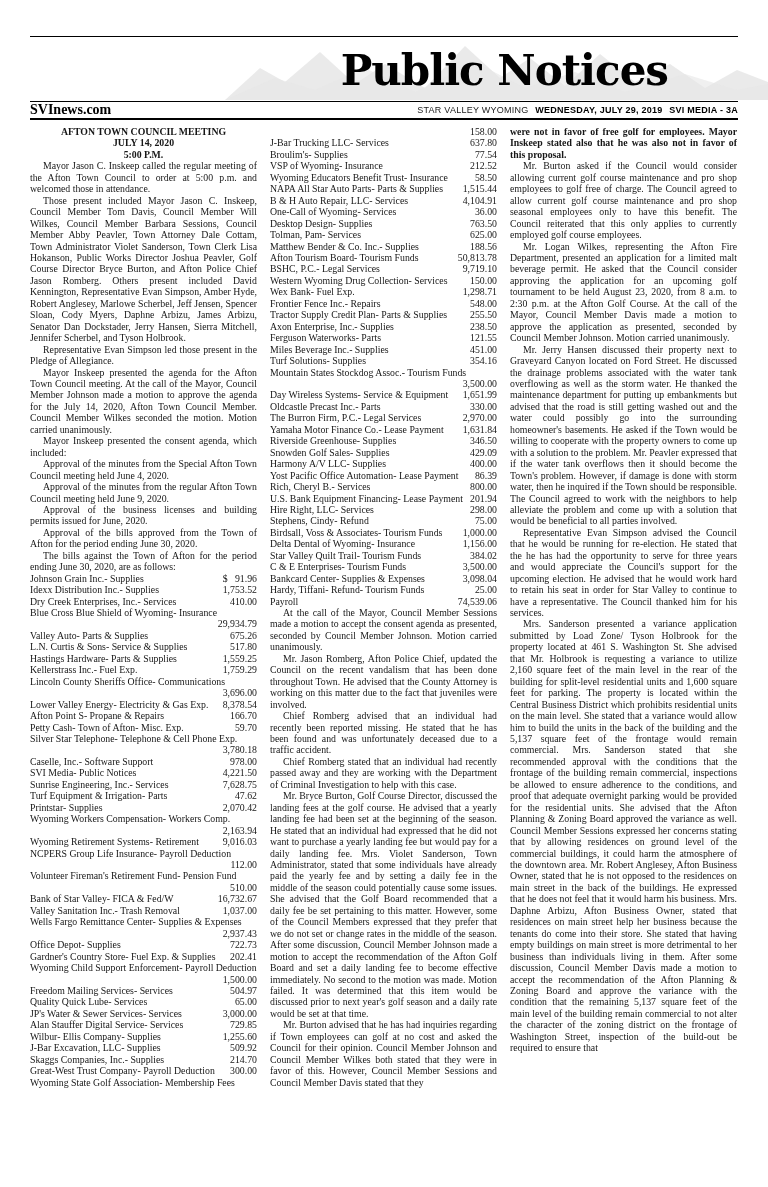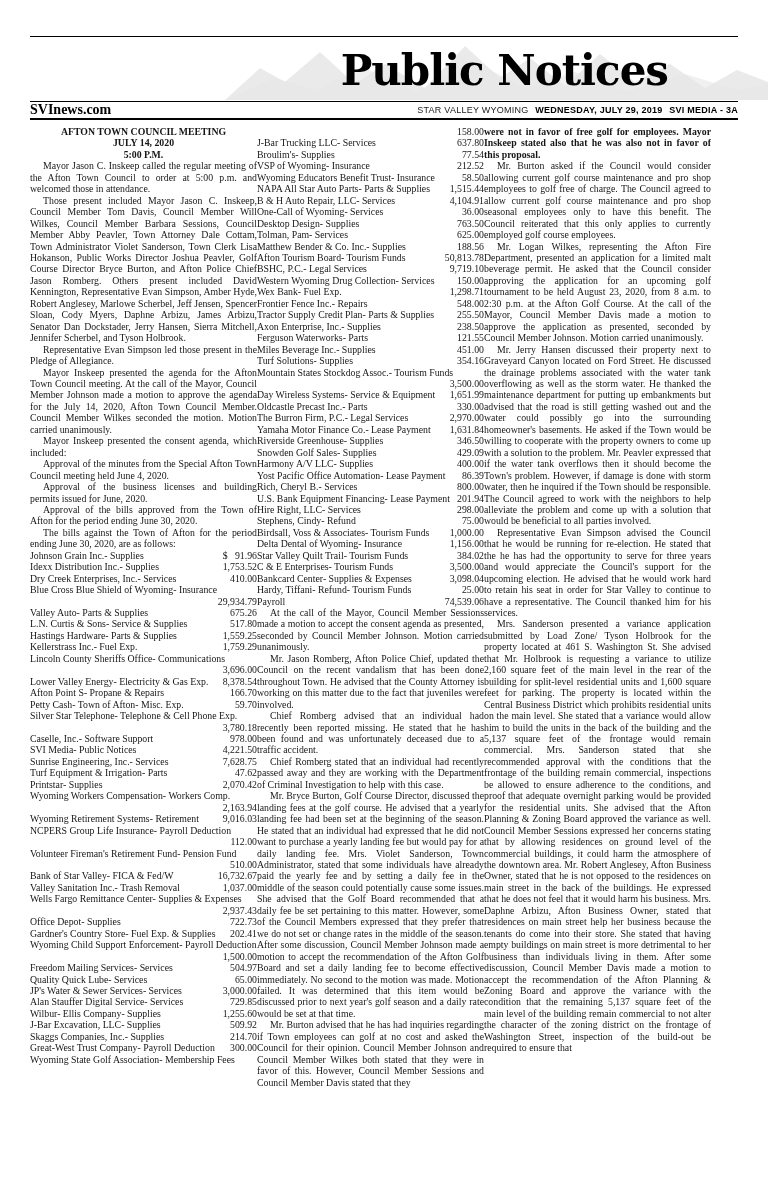--- a/index.html
+++ b/index.html
@@ -51,21 +51,21 @@
     font-size: 9px;
     letter-spacing: 0.25px;
     color: #222;
     white-space: nowrap;
   }
   .dateline b { font-weight: 700; color: #000; margin-left: 4px; }
 
   
   .columns {
     position: absolute; top: 126px; left: 30px; width: 708px; height: 1056px;
-    display: flex; 
+    display: flex; gap: 13px;
   }
   .col {
     width: 227px; flex: 0 0 227px;
     overflow: hidden;
     font-size: 9.8px;
     line-height: 11.45px;
     text-align: justify;
     color: #161616;
   }
   .art-h { text-align: center; font-weight: 700; }
@@ -103,20 +103,21 @@
     <div class="col">
         <div class="art-h">AFTON TOWN COUNCIL MEETING</div>
         <div class="art-h">JULY 14, 2020</div>
         <div class="art-h">5:00 P.M.</div>
         <p class="para">Mayor Jason C. Inskeep called the regular meeting of the Afton Town Council to order at 5:00 p.m. and welcomed those in attendance.</p>
         <p class="para">Those present included Mayor Jason C. Inskeep, Council Member Tom Davis, Council Member Will Wilkes, Council Member Barbara Sessions, Council Member Abby Peavler, Town Attorney Dale Cottam, Town Administrator Violet Sanderson, Town Clerk Lisa Hokanson, Public Works Director Joshua Peavler, Golf Course Director Bryce Burton, and Afton Police Chief Jason Romberg. Others present included David Kennington, Representative Evan Simpson, Amber Hyde, Robert Anglesey, Marlowe Scherbel, Jeff Jensen, Spencer Sloan, Cody Myers, Daphne Arbizu, James Arbizu, Senator Dan Dockstader, Jerry Hansen, Sierra Mitchell, Jennifer Scherbel, and Tyson Holbrook.</p>
         <p class="para">Representative Evan Simpson led those present in the Pledge of Allegiance.</p>
         <p class="para">Mayor Inskeep presented the agenda for the Afton Town Council meeting. At the call of the Mayor, Council Member Johnson made a motion to approve the agenda for the July 14, 2020, Afton Town Council Member. Council Member Wilkes seconded the motion. Motion carried unanimously.</p>
         <p class="para">Mayor Inskeep presented the consent agenda, which included:</p>
         <p class="para">Approval of the minutes from the Special Afton Town Council meeting held June 4, 2020.</p>
+        <p class="para">Approval of the minutes from the regular Afton Town Council meeting held June 9, 2020.</p>
         <p class="para">Approval of the business licenses and building permits issued for June, 2020.</p>
         <p class="para">Approval of the bills approved from the Town of Afton for the period ending June 30, 2020.</p>
         <p class="para">The bills against the Town of Afton for the period ending June 30, 2020, are as follows:</p>
         <div class="bill">
           <span class="bill-label">Johnson Grain Inc.- Supplies</span>
           <span class="bill-amt">$&nbsp;&nbsp;&nbsp;91.96</span>
         </div>
         <div class="bill">
           <span class="bill-label">Idexx Distribution Inc.- Supplies</span>
           <span class="bill-amt">1,753.52</span>

